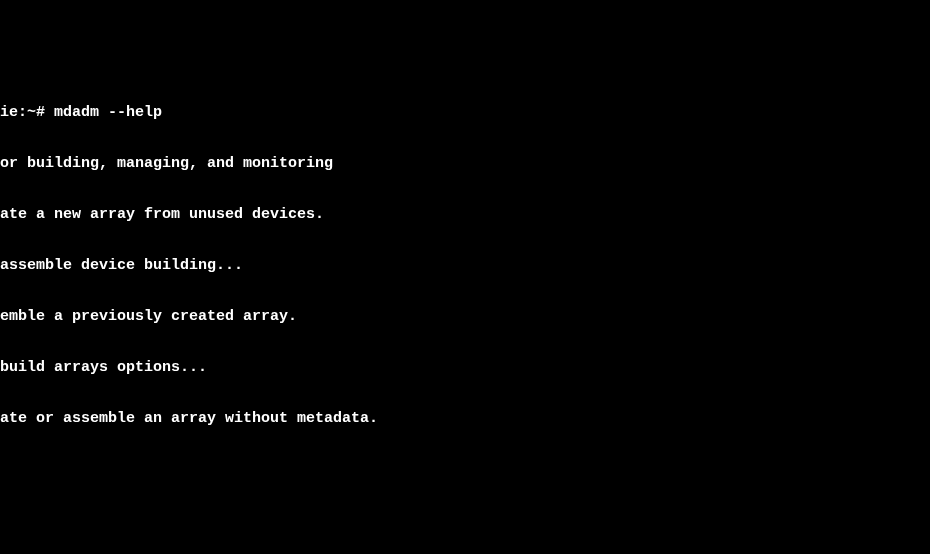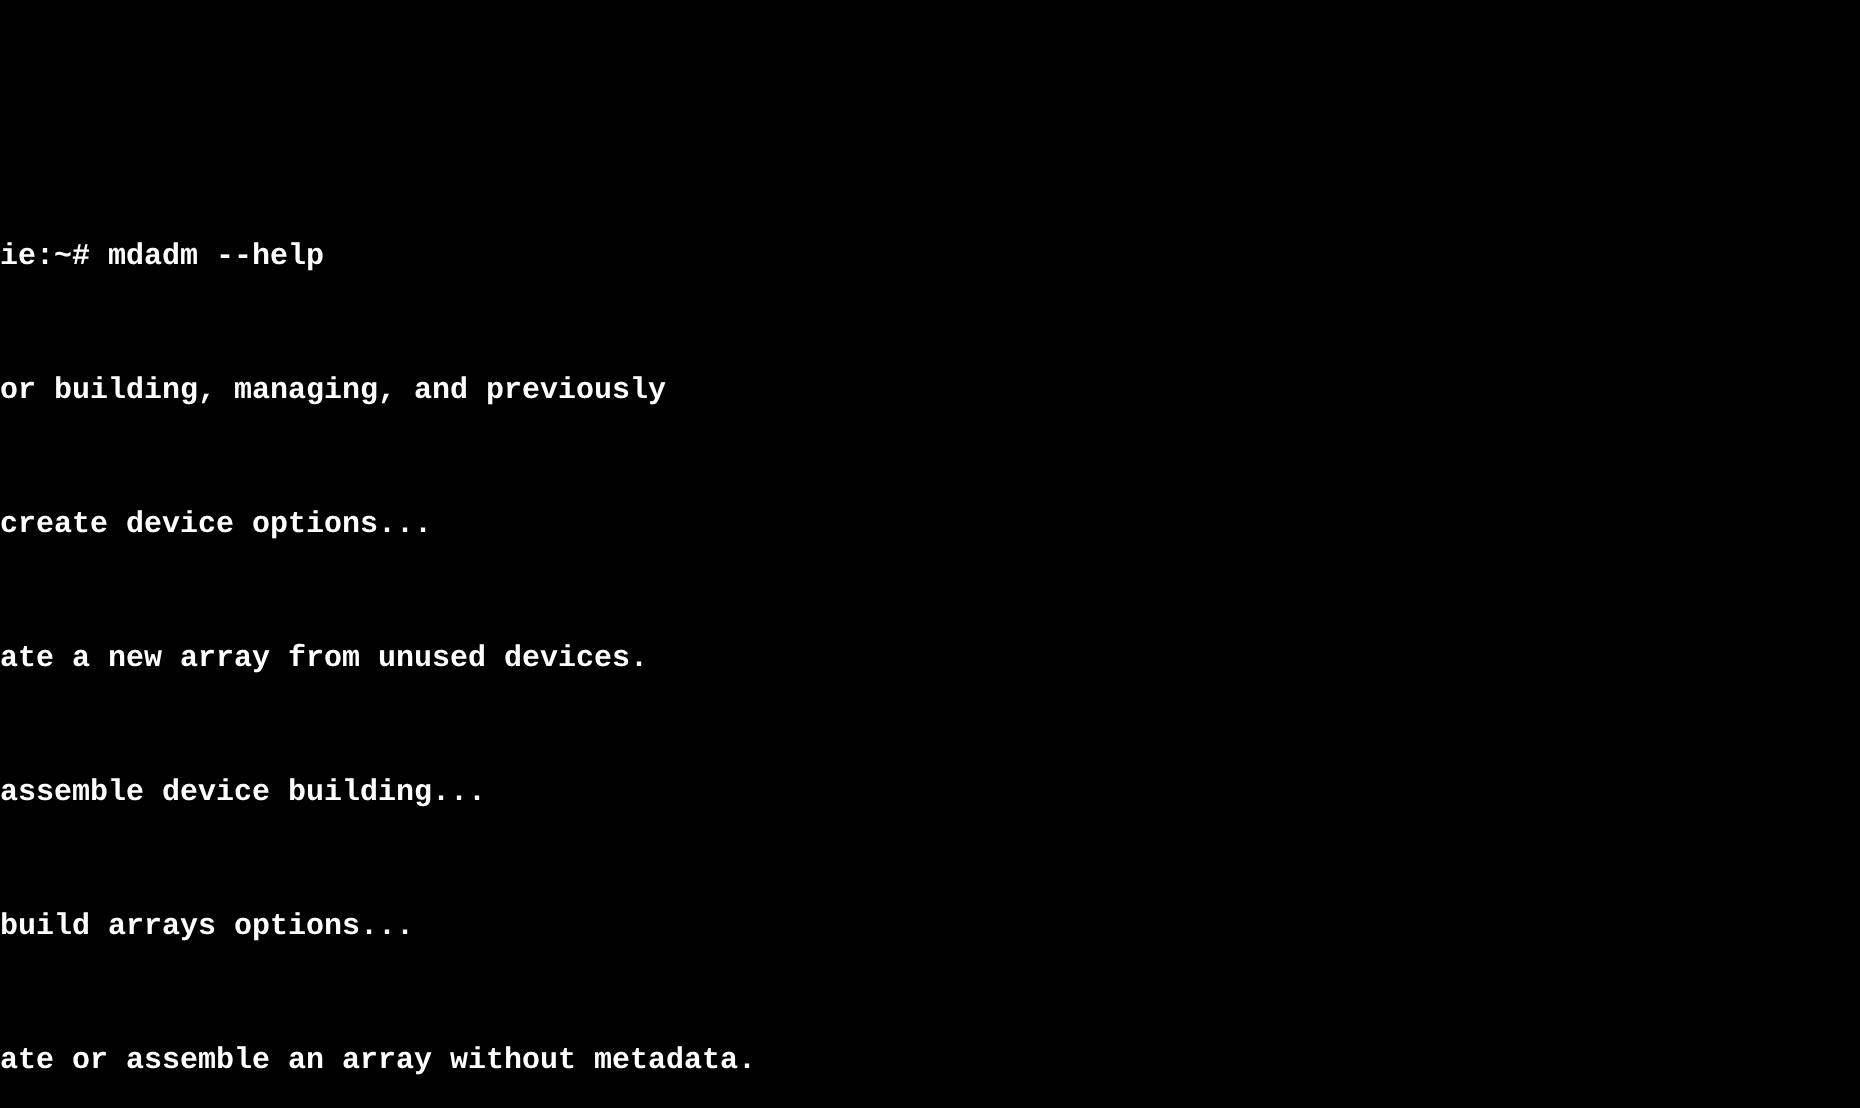--- a/index.html
+++ b/index.html
@@ -18,34 +18,33 @@
       width: 930px;
       height: 554px;
       overflow: hidden;
       white-space: pre;
     }
     .terminal {
       padding: 2px 0 0 0;
     }
     .line {
       white-space: pre;
-      margin-top: 16px;
     }
   </style>
 </head>
 <body>
 
 
 
 <div class="terminal">
   <div class="line">ie:~# mdadm --help</div>
-  <div class="line">or building, managing, and previously</div>
-  <div class="line">create device options...</div>
+  <div class="line">or building, managing, and monitoring</div>
   <div class="line">ate a new array from unused devices.</div>
   <div class="line">assemble device building...</div>
+  <div class="line">emble a previously created array.</div>
   <div class="line">build arrays options...</div>
   <div class="line">ate or assemble an array without metadata.</div>
   
   
   
   
   
   
   
   

